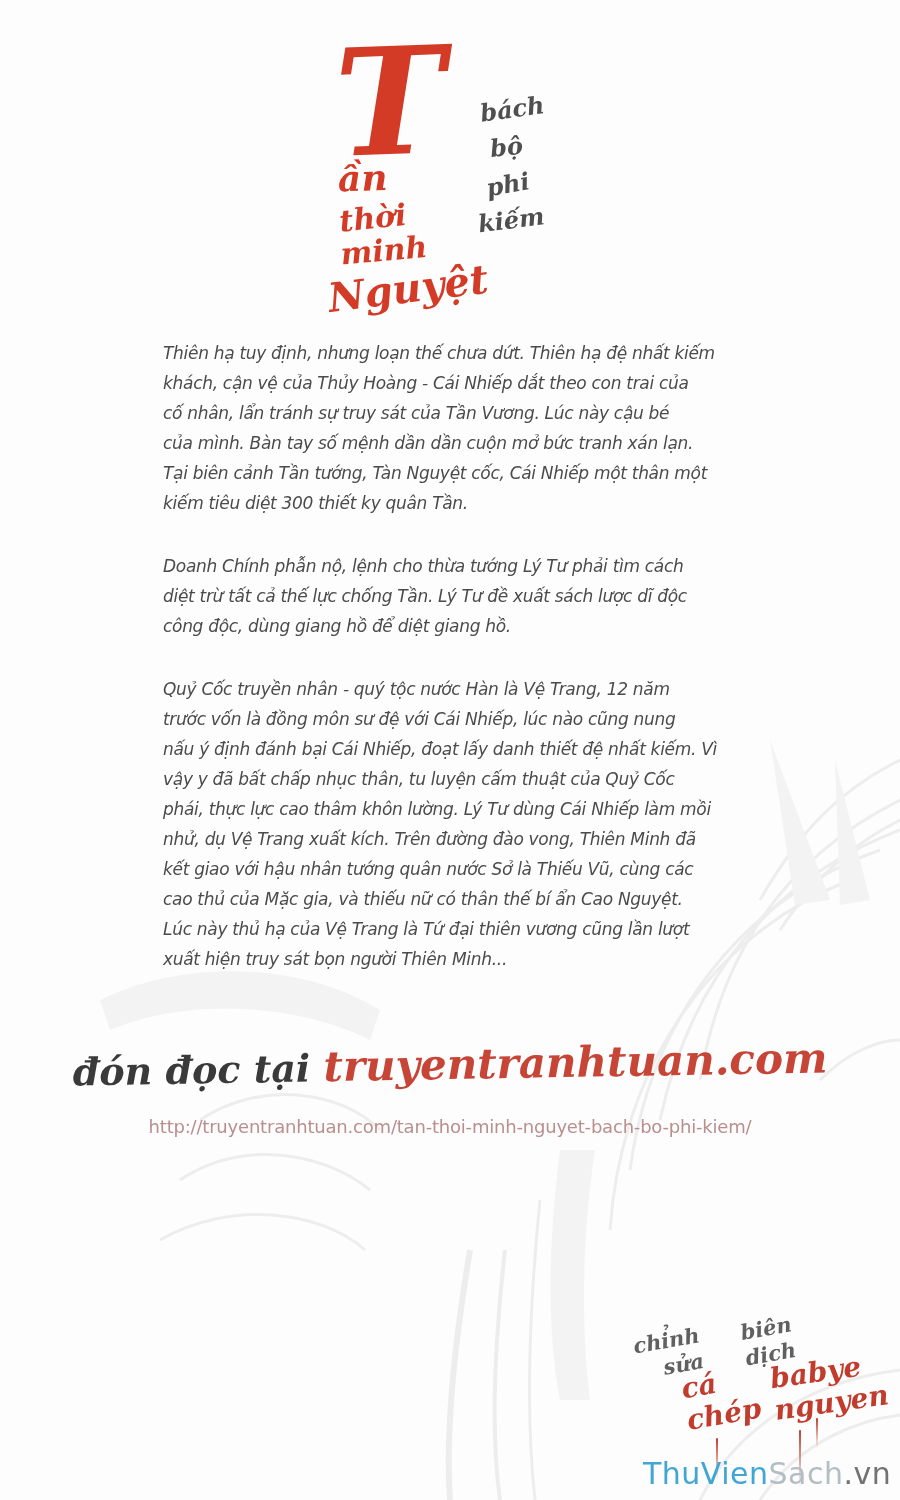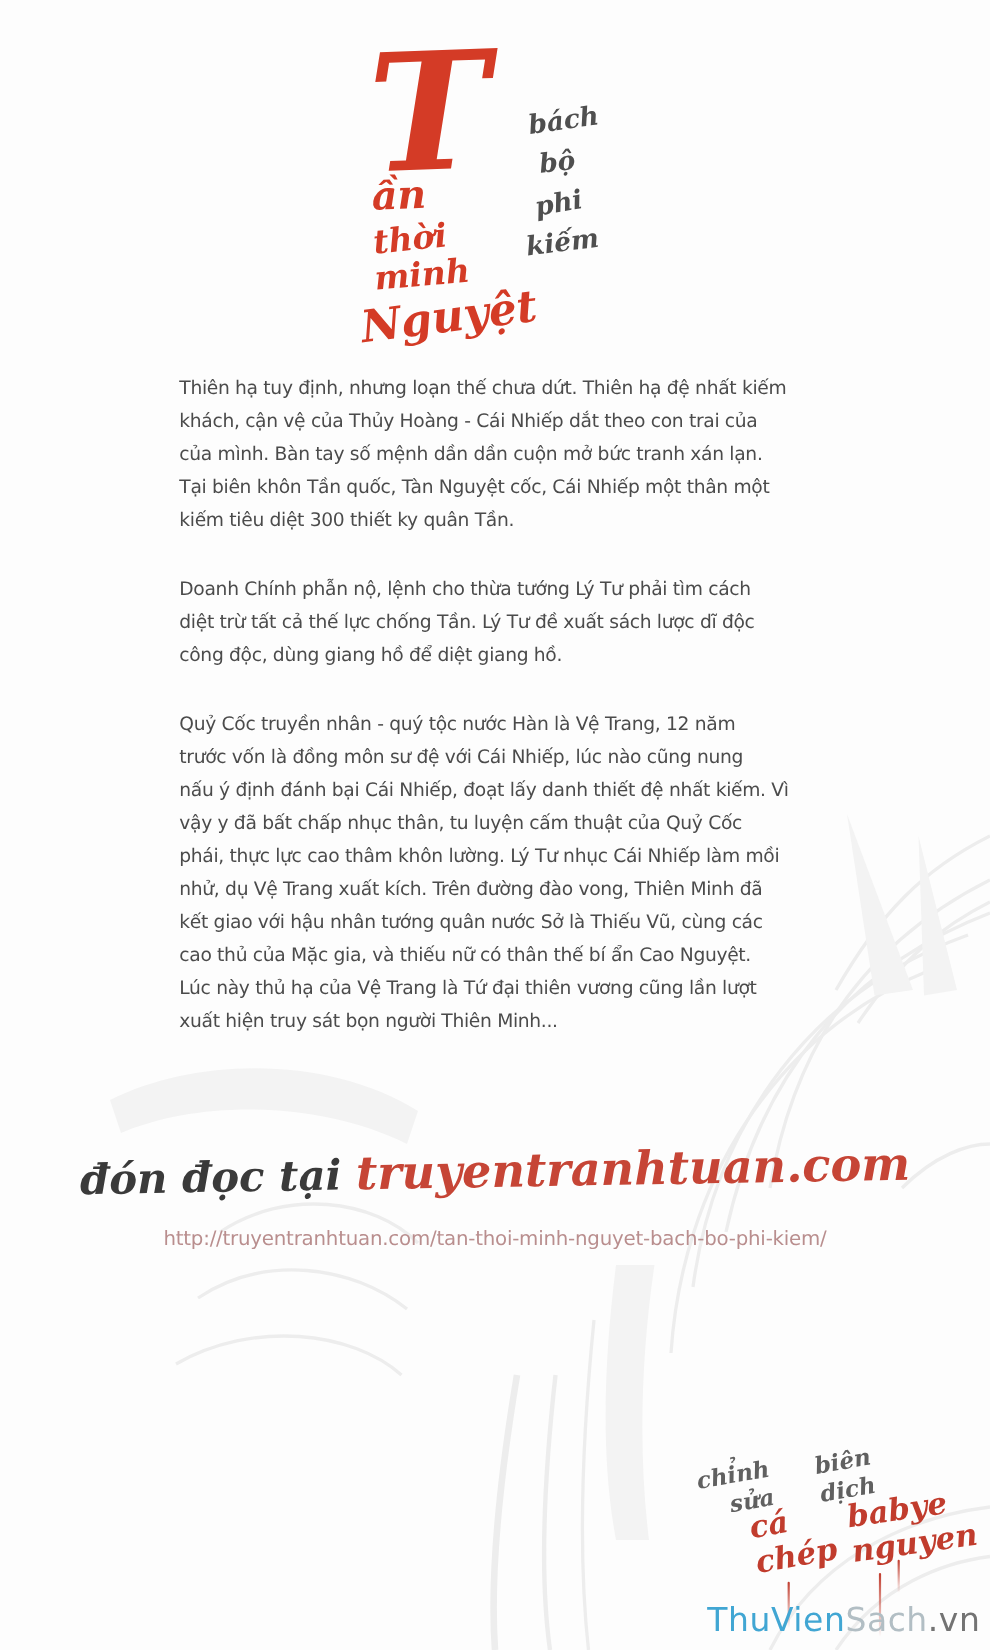--- a/index.html
+++ b/index.html
@@ -35,21 +35,21 @@
   .ls2{transform:rotate(-6deg); margin-left:10px;}
   .ls3{transform:rotate(-10deg); margin-left:6px;}
   .ls4{transform:rotate(-7deg); margin-left:-2px;}
 
   
   .synopsis{
     position:absolute; left:163px; top:338px; width:600px;
     color:#4b4b4b; font-size:17px; letter-spacing:-0.3px;
   }
   .para{margin:0 0 33px 0;}
-  .line{white-space:nowrap; height:30px; line-height:30px;}
+  .line{white-space:nowrap; height:30px; line-height:30px;font-style:italic;}
 
   
   .promo{
     position:absolute; left:0; top:1040px; width:900px; text-align:center;
     font-family:"DejaVu Serif", serif; font-style:italic; font-weight:bold;
     transform:rotate(-1deg);
   }
   .promo-prefix{color:#3a3a3a; font-size:38px;}
   .promo-site{color:#c64536; font-size:42px;}
 
@@ -125,35 +125,36 @@
       <span class="ls ls2">bộ</span>
       <span class="ls ls3">phi</span>
       <span class="ls ls4">kiếm</span>
     </div>
   </div>
 
   <div class="synopsis">
     <div class="para">
       <div class="line">Thiên hạ tuy định, nhưng loạn thế chưa dứt. Thiên hạ đệ nhất kiếm</div>
       <div class="line">khách, cận vệ của Thủy Hoàng - Cái Nhiếp dắt theo con trai của</div>
+      <div class="line">cố nhân, lẩn tránh sự truy sát của Tần Vương. Lúc này cậu bé</div>
       <div class="line">của mình. Bàn tay số mệnh dần dần cuộn mở bức tranh xán lạn.</div>
-      <div class="line">Tại biên khôn Tần quốc, Tàn Nguyệt cốc, Cái Nhiếp một thân một</div>
+      <div class="line">Tại biên cảnh Tần tướng, Tàn Nguyệt cốc, Cái Nhiếp một thân một</div>
       <div class="line">kiếm tiêu diệt 300 thiết ky quân Tần.</div>
     </div>
     <div class="para">
       <div class="line">Doanh Chính phẫn nộ, lệnh cho thừa tướng Lý Tư phải tìm cách</div>
       <div class="line">diệt trừ tất cả thế lực chống Tần. Lý Tư đề xuất sách lược dĩ độc</div>
       <div class="line">công độc, dùng giang hồ để diệt giang hồ.</div>
     </div>
     <div class="para">
       <div class="line">Quỷ Cốc truyền nhân - quý tộc nước Hàn là Vệ Trang, 12 năm</div>
       <div class="line">trước vốn là đồng môn sư đệ với Cái Nhiếp, lúc nào cũng nung</div>
       <div class="line">nấu ý định đánh bại Cái Nhiếp, đoạt lấy danh thiết đệ nhất kiếm. Vì</div>
       <div class="line">vậy y đã bất chấp nhục thân, tu luyện cấm thuật của Quỷ Cốc</div>
-      <div class="line">phái, thực lực cao thâm khôn lường. Lý Tư nhục Cái Nhiếp làm mồi</div>
+      <div class="line">phái, thực lực cao thâm khôn lường. Lý Tư dùng Cái Nhiếp làm mồi</div>
       <div class="line">nhử, dụ Vệ Trang xuất kích. Trên đường đào vong, Thiên Minh đã</div>
       <div class="line">kết giao với hậu nhân tướng quân nước Sở là Thiếu Vũ, cùng các</div>
       <div class="line">cao thủ của Mặc gia, và thiếu nữ có thân thế bí ẩn Cao Nguyệt.</div>
       <div class="line">Lúc này thủ hạ của Vệ Trang là Tứ đại thiên vương cũng lần lượt</div>
       <div class="line">xuất hiện truy sát bọn người Thiên Minh...</div>
     </div>
   </div>
 
   <div class="promo">
     <span class="promo-prefix">đón đọc tại </span><span class="promo-site">truyentranhtuan.com</span>

